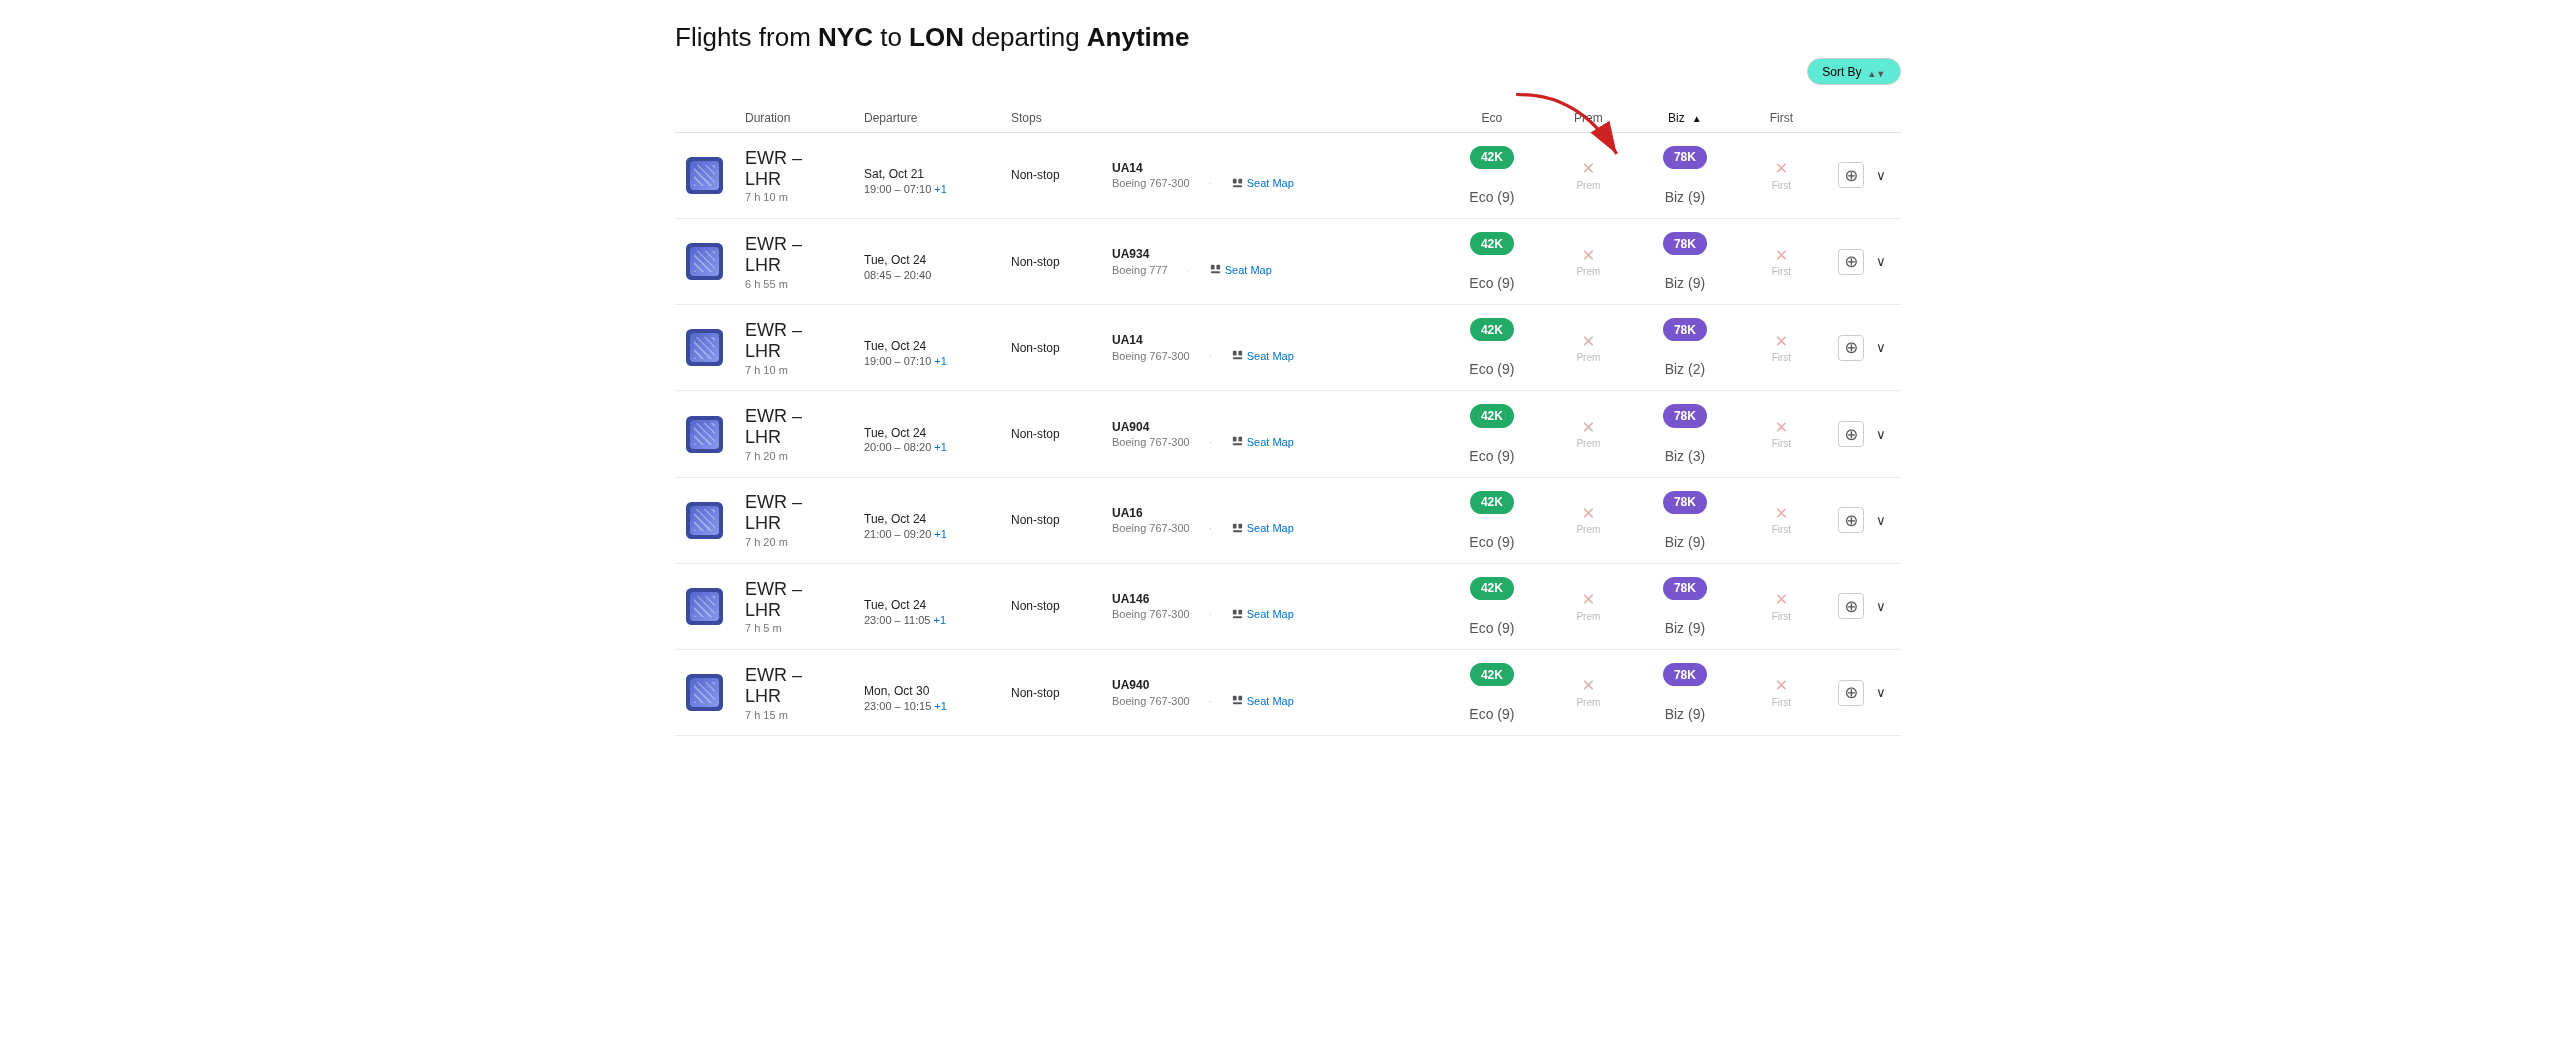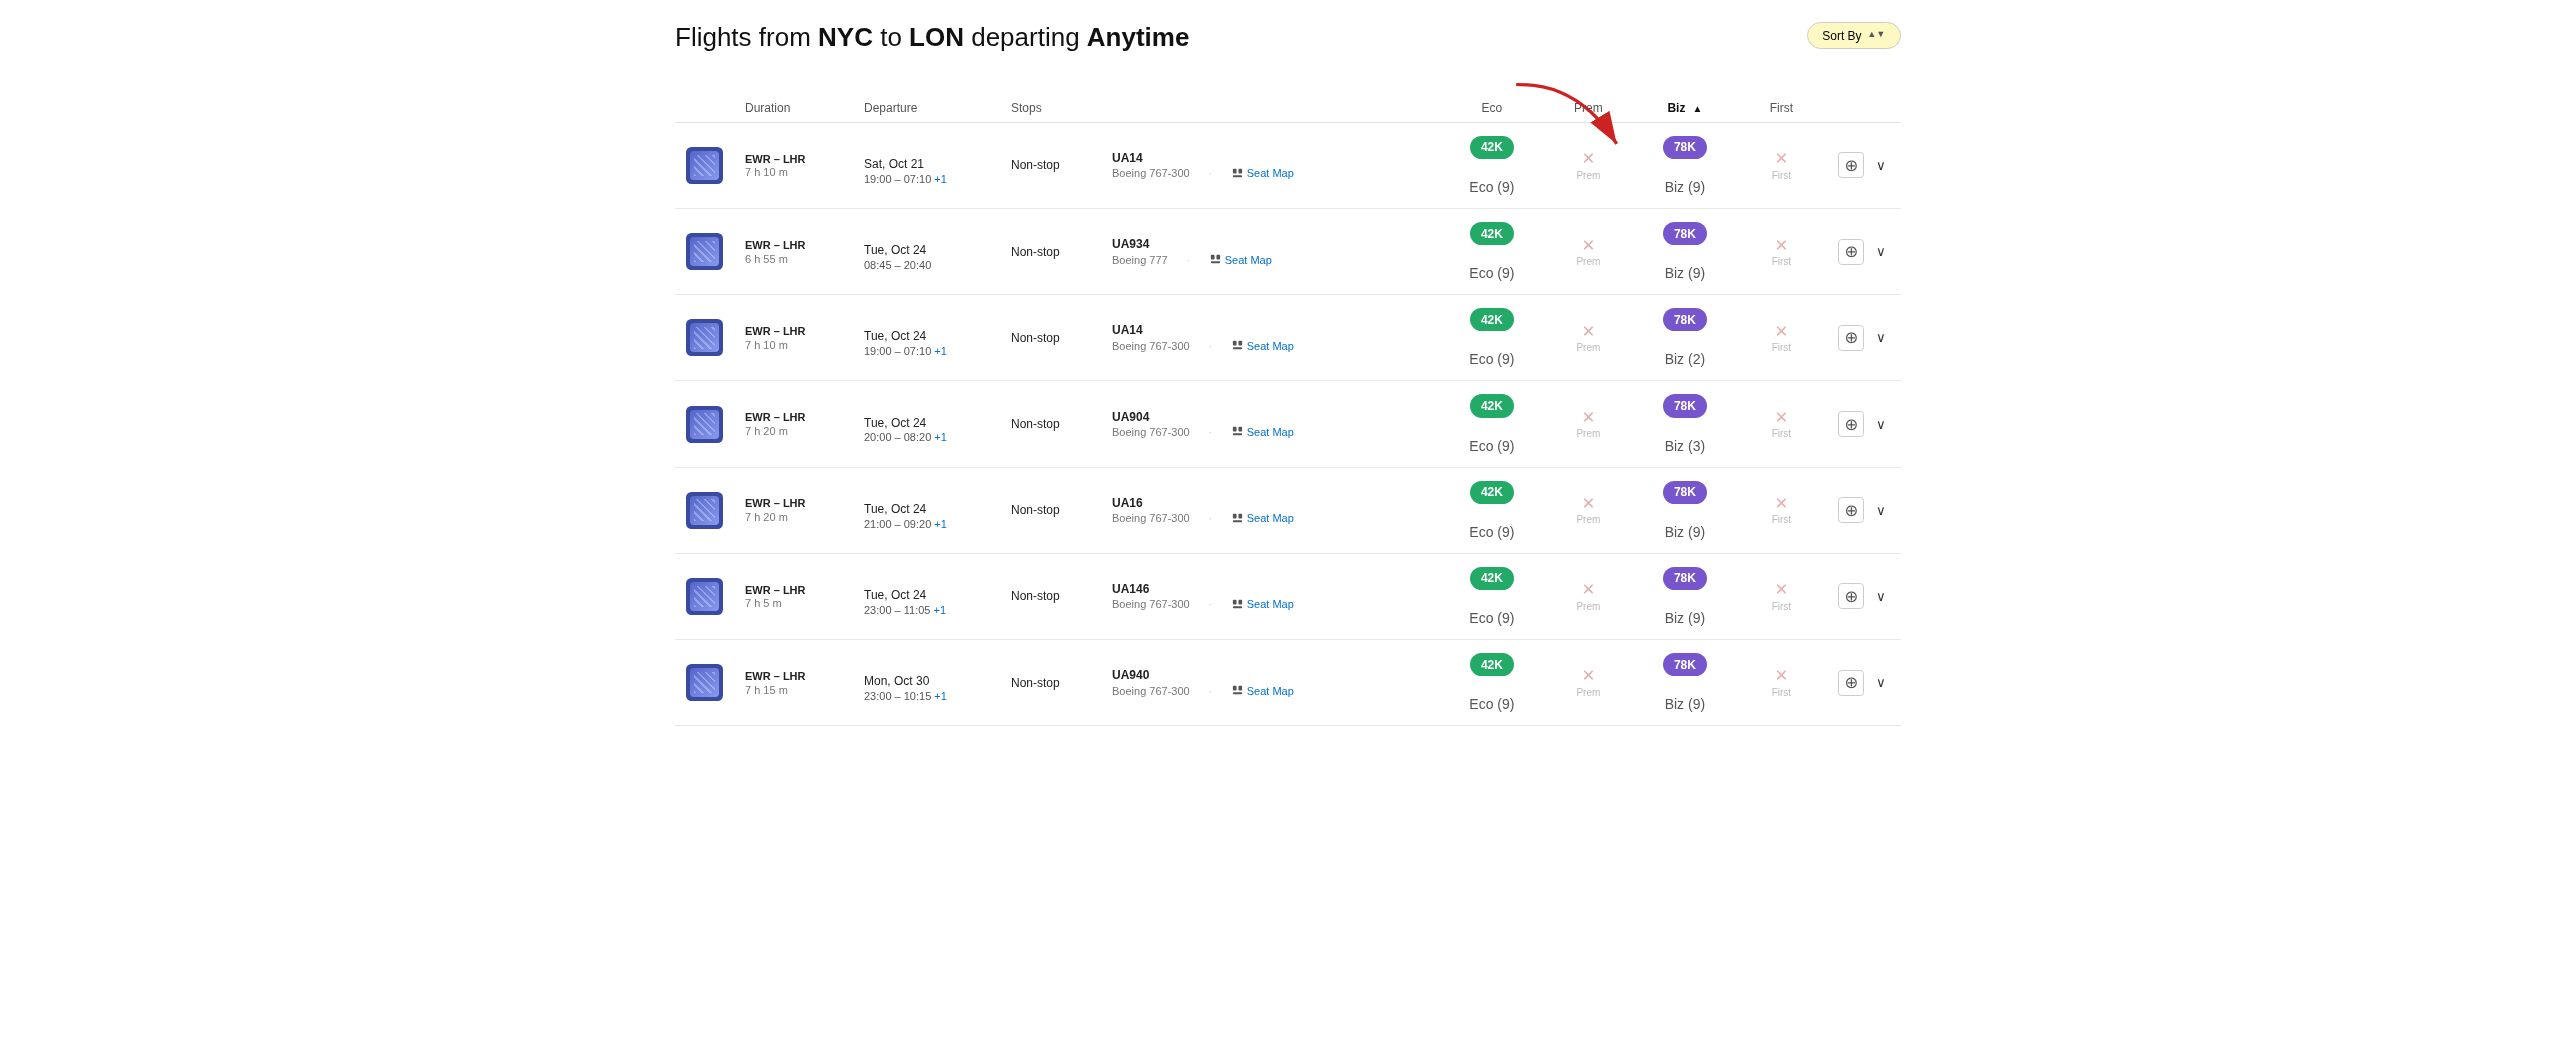--- a/index.html
+++ b/index.html
@@ -18,26 +18,27 @@
       font-size: 26px;
       font-weight: 400;
       margin-bottom: 22px;
       color: #111;
     }
     .page-title strong { font-weight: 700; }
     .sort-button {
       border: 0.9px solid #ccc;
       border-radius: 18.3px;
       padding: 5.5px 14.7px;
-      background: #fef9c3;
+      background: #5eead4;
       font-size: 12px;
       cursor: pointer;
       display: flex;
-      align-items: flex-start;
+      align-items: flex-end;
       gap: 5.5px;
+      margin-top: 36px;
     }
 
     .flights-table {
       width: 100%;
       border-collapse: collapse;
     }
     .flights-table thead tr {
       border-bottom: 1.8px solid #e0e0e0;
     }
     .flights-table th {
@@ -83,21 +84,21 @@
       top: 3.7px; left: 3.7px; right: 3.7px; bottom: 3.7px;
       background: repeating-linear-gradient(
         45deg,
         rgba(255,255,255,0.3) 0px,
         rgba(255,255,255,0.3) 1.8px,
         transparent 1.8px,
         transparent 5.5px
       );
     }
 
-    .route-info .route { font-size: 11px; font-weight: 700; }
+    .route-info .route { font-size: 18px; font-weight: 400; }
     .route-info .duration { font-size: 11px; color: #777; margin-top: 1.8px; }
 
     .departure-info .date { font-size: 12px; font-weight: 500; margin-top: 11px; }
     .departure-info .time { font-size: 11px; color: #555; margin-top: 1.8px; }
     .departure-info .time .plus1 { color: #0070cc; }
 
     .stops-cell { font-size: 12px; font-weight: 400; }
 
     .flight-details .flight-num { font-size: 12px; font-weight: 700; }
     .flight-details .aircraft {
@@ -235,21 +236,21 @@
           <span>Stops</span>
         </th>
         <th style="flex:1;"></th>
         <th style="width:183px;"></th>
         <th class="col-eco" style="text-align:center;">
           <span>Eco</span>
         </th>
         <th class="col-prem" style="text-align:center;">
           <span>Prem</span>
         </th>
-        <th class="col-biz biz-col" style="text-align:center; font-weight:700;">
+        <th class="col-biz biz-col" style="text-align:center; font-weight:400;">
           <span>Biz</span>
           <span style="margin-left:3.7px; font-size:10px;">▲</span>
         </th>
         <th class="col-first" style="text-align:center;">
           <span>First</span>
         </th>
         <th class="col-action"></th>
       </tr>
     </thead>
     <tbody id="flights-tbody">

